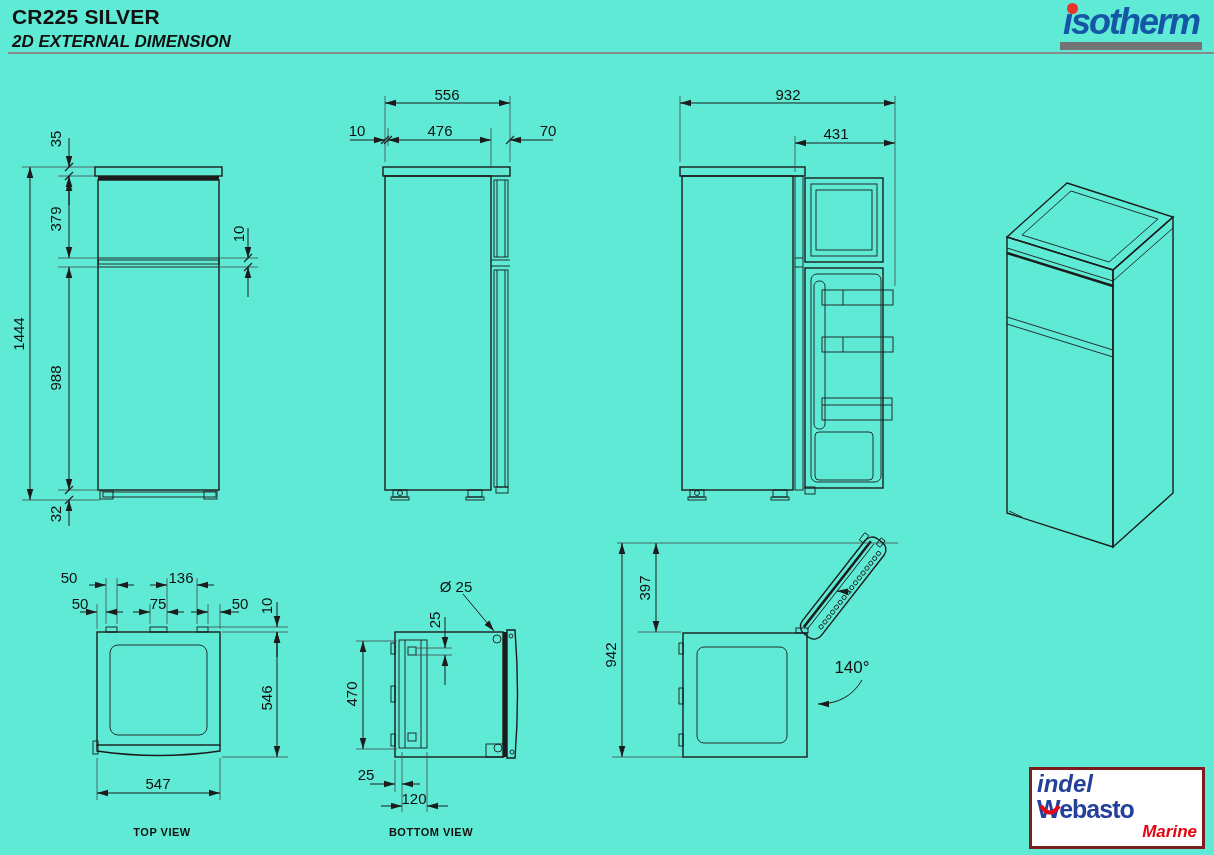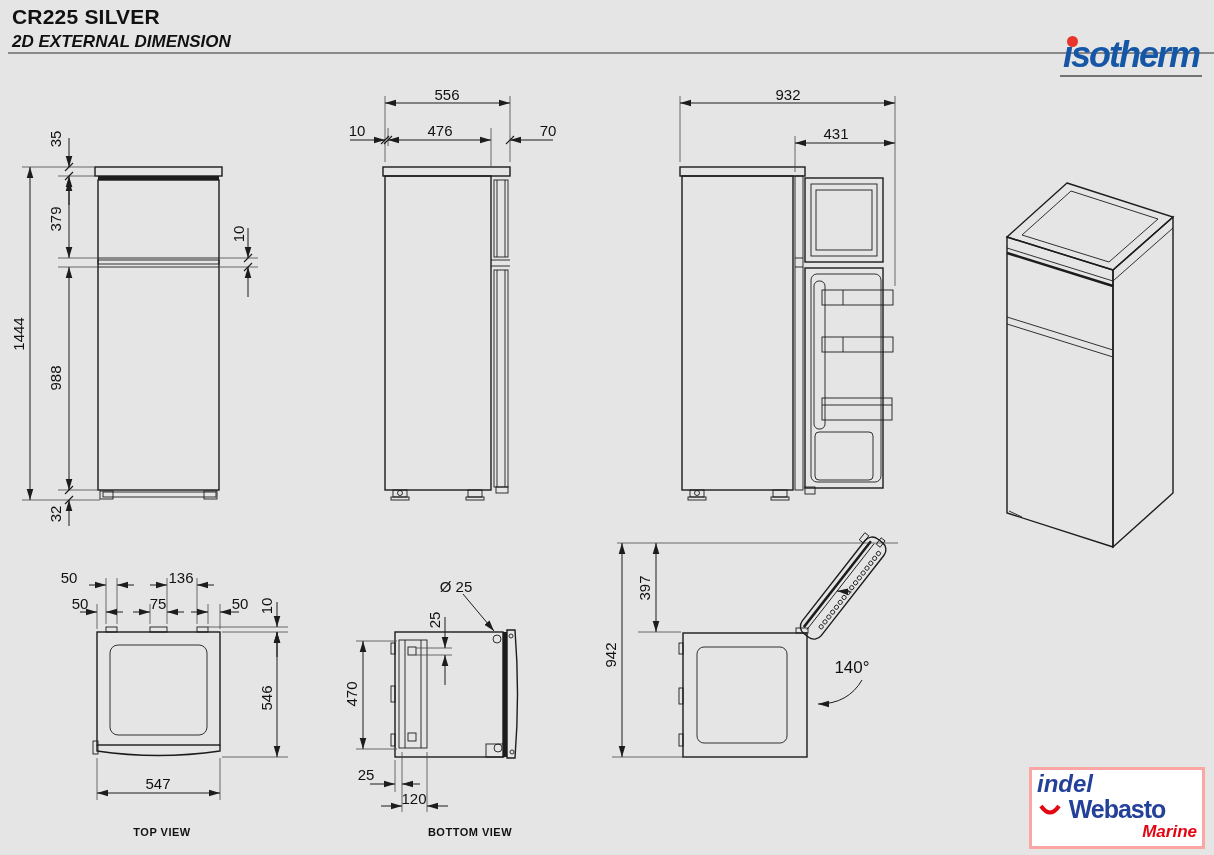--- a/index.html
+++ b/index.html
@@ -1,37 +1,37 @@
 <!DOCTYPE html>
 <html><head>
 <meta charset="utf-8">
 <style>
   html,body{margin:0;padding:0;background:#fff;}
-  #canvas{position:relative;width:1214px;height:855px;background:#e5e5e5;overflow:hidden;
+  #canvas{position:relative;width:1214px;height:855px;background:#5eead4;overflow:hidden;
           font-family:"Liberation Sans",sans-serif;}
 
   
   .hdr{position:absolute;left:12px;top:5px;}
   .title{font-weight:bold;font-size:21px;color:#111;letter-spacing:0.2px;}
   .subtitle{font-style:italic;font-size:17px;color:#111;margin-top:3px;font-weight:bold;}
   .rule{position:absolute;left:8px;right:0;top:52px;height:2px;background:#8a8a8a;}
 
   
   .iso-logo{position:absolute;top:3px;right:12px;padding:1px 3px 2px 3px;
-            border-bottom:2px solid #737373;margin-top:33px;}
+            border-bottom:8px solid #737373;}
   .iso-text{font-style:italic;font-weight:bold;font-size:36px;line-height:1;
             color:#1557a6;letter-spacing:-2px;}
   .iso-dot{position:absolute;left:7px;top:0px;width:11px;height:11px;border-radius:50%;
            background:#e8342b;}
 
   
   .iw-box{position:absolute;right:9px;bottom:6px;width:160px;height:72px;
-          border:3px solid #fca5a5;background:#fff;padding:2px 5px;}
+          border:3px solid #7f1d1d;background:#fff;padding:2px 5px;}
   .iw-indel{font-style:italic;font-weight:bold;font-size:24px;line-height:1;color:#24419a;}
-  .iw-row{position:relative;margin-top:1px;text-align:center;}
+  .iw-row{position:relative;margin-top:1px;}
   .iw-webasto{font-weight:bold;font-size:25px;line-height:1;color:#24419a;letter-spacing:-1px;}
   .iw-arc{position:absolute;left:2px;top:7px;width:22px;height:15px;}
   .iw-marine{font-style:italic;font-weight:bold;font-size:17px;color:#e30613;text-align:right;
              margin-top:0px;}
 
   
   .vlabel{position:absolute;top:826px;transform:translateX(-50%);
           font-weight:bold;font-size:11px;color:#111;letter-spacing:0.5px;white-space:nowrap;}
 
   
@@ -329,21 +329,21 @@
         <rect class="ol2" x="108" y="-18" width="9" height="5"></rect>
         <rect class="ol2" x="115" y="-2" width="8" height="5"></rect>
         <line class="dim" x1="62" y1="8" x2="54" y2="-4" marker-end="url(#arr)"></line>
       </g>
       <text class="dt" x="852" y="667" style="font-size:17px">140°</text>
       <path class="dim" d="M862,680 Q848,704 818,704" marker-end="url(#arr)"></path>
     </g>
   </svg>
 
   <div class="vlabel" style="left:162px">TOP VIEW</div>
-  <div class="vlabel" style="left:470px">BOTTOM VIEW</div>
+  <div class="vlabel" style="left:431px">BOTTOM VIEW</div>
 
   <div class="iw-box">
     <div class="iw-indel">indel</div>
     <div class="iw-row">
       <span class="iw-webasto">Webasto</span>
       <svg class="iw-arc" viewBox="0 0 22 15">
         <path d="M2,2 Q11,15 20,2" stroke="#e30613" stroke-width="4" fill="none"></path>
       </svg>
     </div>
     <div class="iw-marine">Marine</div>

